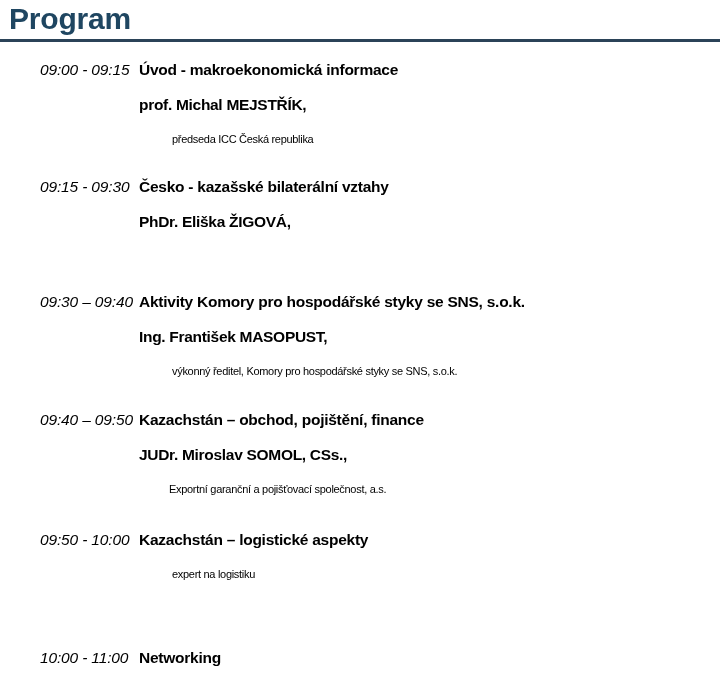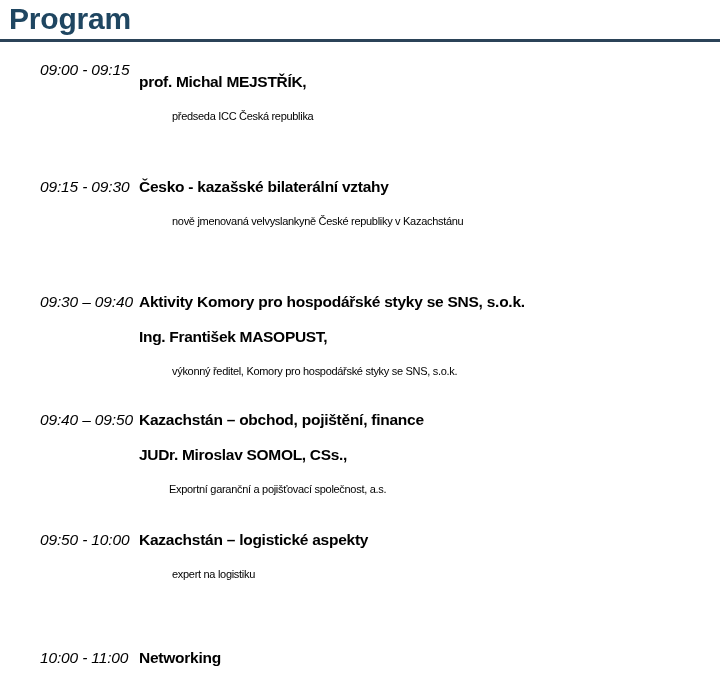--- a/index.html
+++ b/index.html
@@ -122,29 +122,30 @@
   <div class="header">
     <div class="page-title" style="color: rgb(31, 70, 97);">Program</div>
     <div class="title-rule" style="background: rgb(43, 67, 88);"></div>
   </div>
 
   <div class="program-list">
 
   <div class="program-row" style="position: absolute; left: 0px; top: 16px;">
         <div class="row-time">09:00 - 09:15</div>
         <div class="row-body">
+          <div class="row-topic">Úvod - makroekonomická informace</div>
           <div class="row-speaker">prof. Michal MEJSTŘÍK,</div>
           <div class="row-affiliation">předseda ICC Česká republika</div>
         </div>
       </div>
       <div class="program-row" style="position: absolute; left: 0px; top: 133px;">
         <div class="row-time">09:15 - 09:30</div>
         <div class="row-body">
           <div class="row-topic">Česko - kazašské bilaterální vztahy</div>
-          <div class="row-affiliation">nově jmenovaná velvyslankyně České republiky v Kazachstánu</div>
+          <div class="row-speaker">PhDr. Eliška ŽIGOVÁ,</div>
         </div>
       </div>
       <div class="program-row" style="position: absolute; left: 0px; top: 248px;">
         <div class="row-time">09:30 – 09:40</div>
         <div class="row-body">
           <div class="row-topic">Aktivity Komory pro hospodářské styky se SNS, s.o.k.</div>
           <div class="row-speaker">Ing. František MASOPUST,</div>
           <div class="row-affiliation">výkonný ředitel, Komory pro hospodářské styky se SNS, s.o.k.</div>
         </div>
       </div>

